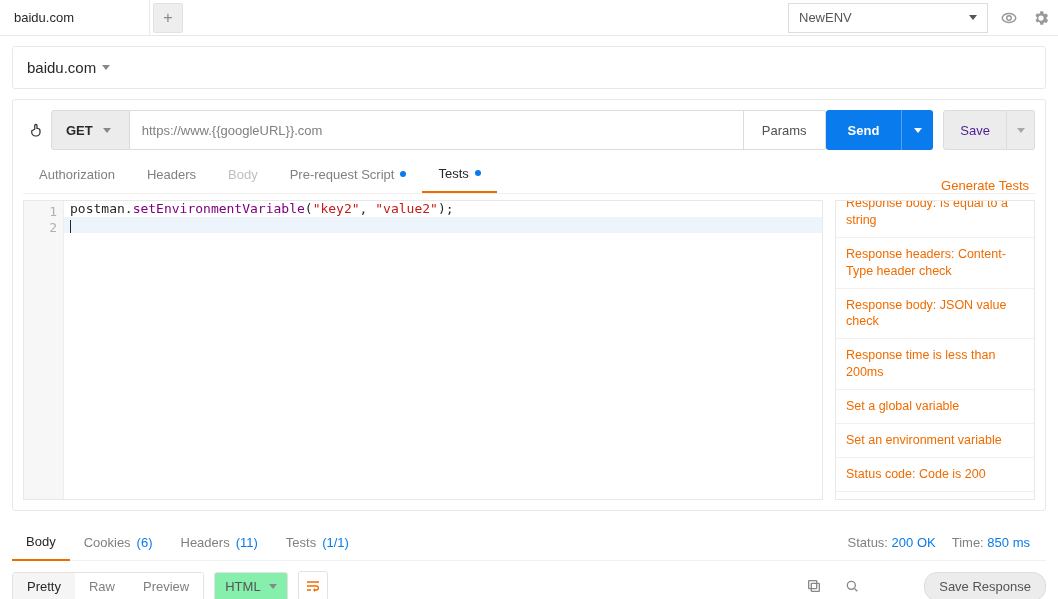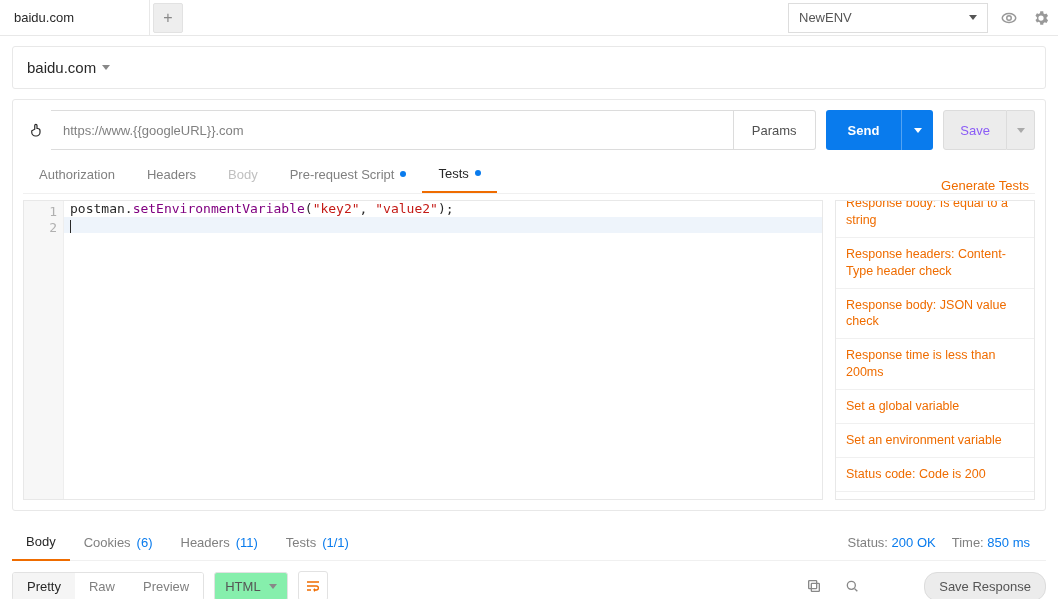--- a/index.html
+++ b/index.html
@@ -101,33 +101,33 @@
     .params-btn {
       border:1px solid #dcdcdc;
       border-left:none;
       display:flex;align-items:center;justify-content:center;
       padding:0 18px;
       color:#505050;
       background:#fff;
       border-radius:0 3px 3px 0;
     }
     .send-group {
-      display:flex;margin-left:10px;
+      display:flex;
     }
     .send-btn {
       background:#097bed;color:#fff;font-weight:600;
       display:flex;align-items:center;justify-content:center;
       padding:0 22px;border-radius:3px 0 0 3px;
     }
     .send-drop {
       background:#097bed;color:#fff;width:32px;display:flex;align-items:center;justify-content:center;border-left:1px solid rgba(255,255,255,.3);border-radius:0 3px 3px 0;
     }
     .save-group { display:flex;margin-left:10px; }
     .save-btn {
-      background:#ececec;border:1px solid #dcdcdc;color:#8b5cf6;
+      background:#ececec;border:1px solid #dcdcdc;color:#4c1d95;
       display:flex;align-items:center;justify-content:center;padding:12px 16px;border-radius:3px 0 0 3px;
     }
     .save-drop {
       background:#ececec;border:1px solid #dcdcdc;border-left:none;width:28px;display:flex;align-items:center;justify-content:center;color:#aaa;border-radius:0 3px 3px 0;
     }
     
     .tabs-row {
       display:flex;align-items:flex-end;height:38px;border-bottom:1px solid #f0f0f0;
     }
     .rtab {
@@ -233,20 +233,24 @@
     <span class="coll-title">baidu.com</span>
     <span class="caret-down"></span>
   </div>
 
   <div class="req-area">
     <div class="req-row">
       <div class="cursor-hand">
         <svg width="18" height="20" viewBox="0 0 24 24" fill="none" stroke="#282828" stroke-width="1.6">
             <path d="M9 11V6a1.5 1.5 0 1 1 3 0v4h1a3 3 0 0 1 3 3v2a5 5 0 0 1-5 5h-1a5 5 0 0 1-5-5v-2l4-2z"></path>
           </svg>
+      </div>
+      <div class="method-btn">
+        <span>GET</span>
+        <span class="chevdown" style="color:#888"></span>
       </div>
       <div class="url-input">
         <span>https://www.{{googleURL}}.com</span>
       </div>
       <div class="params-btn">
         <span>Params</span>
       </div>
       <div class="send-group">
         <div class="send-btn">
           <span>Send</span>

